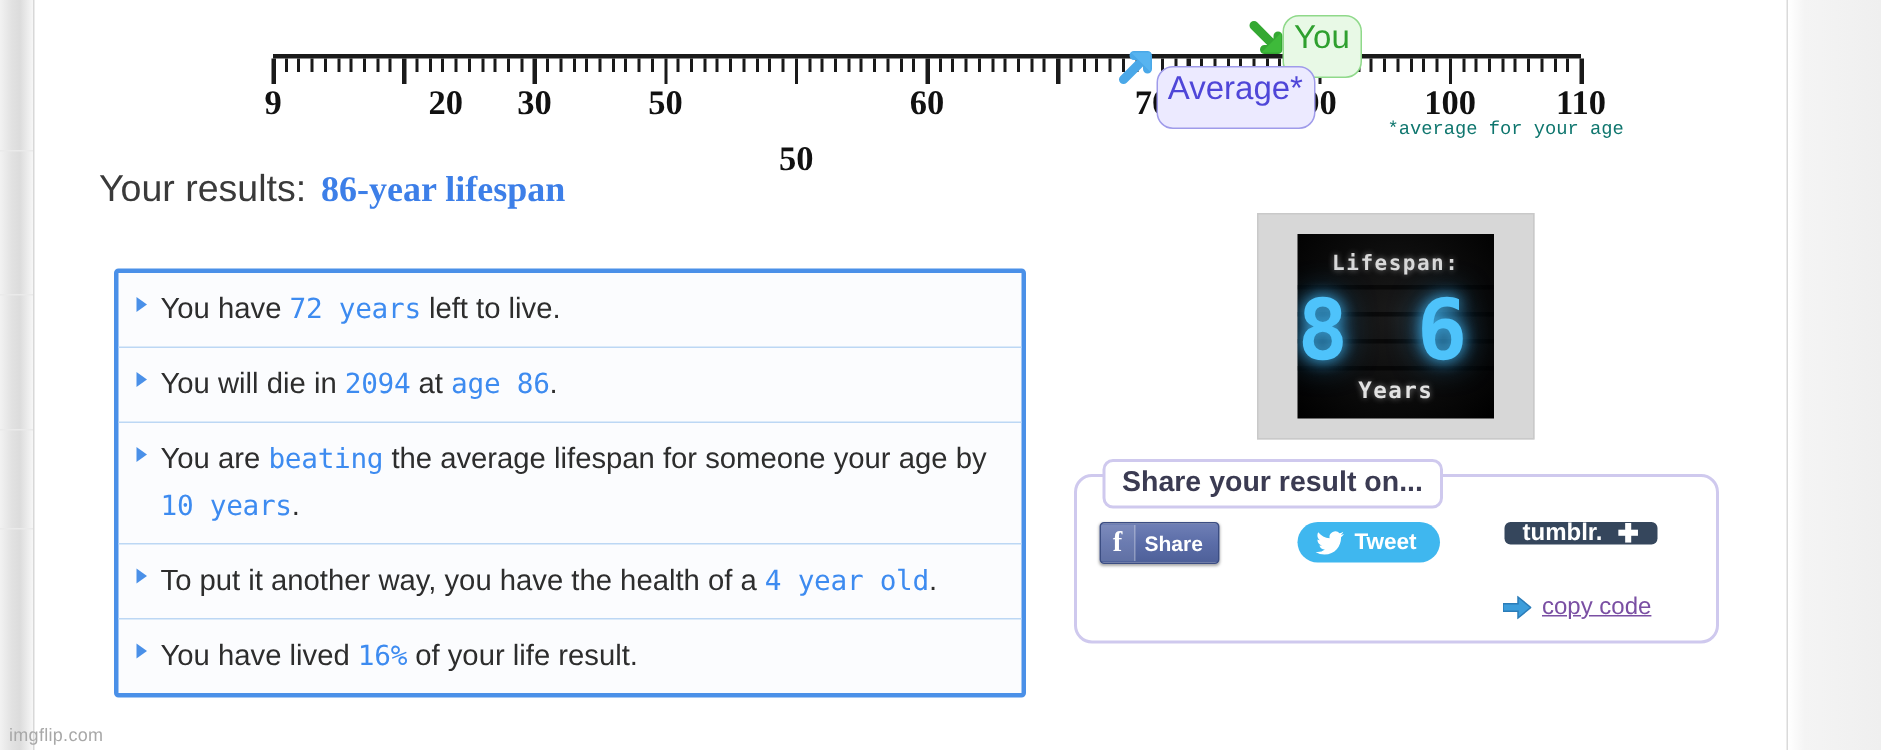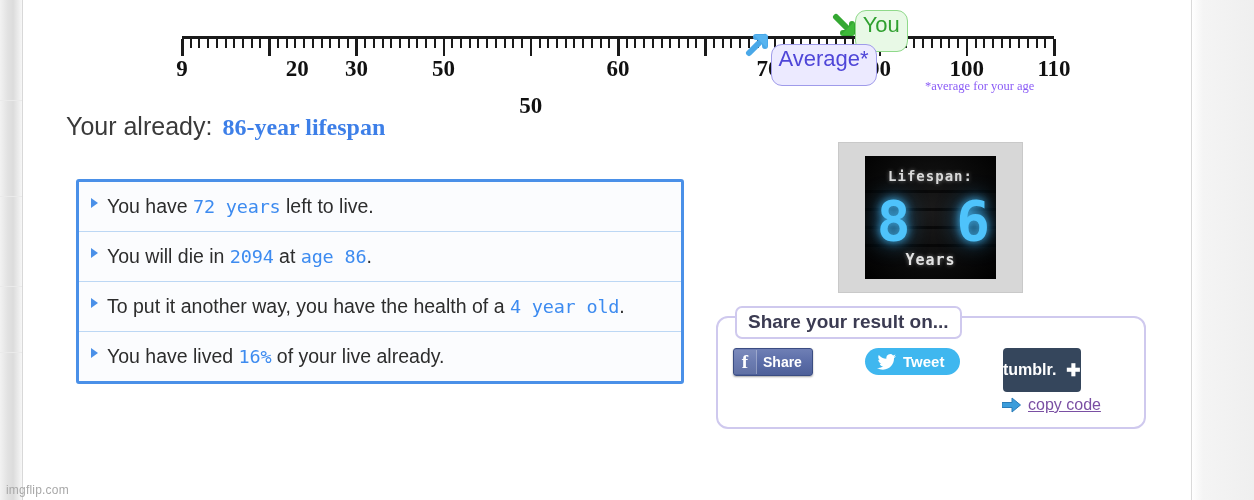--- a/index.html
+++ b/index.html
@@ -36,22 +36,22 @@
   #ruler .tick.minor{height:9px;}
   #ruler .tick.major{height:17px;width:2.5px;}
   #ruler .numlab{
     position:absolute;top:20px;
     font-family:"Liberation Serif", serif;
     font-size:23px;font-weight:700;color:#111;
     transform:translateX(-50%);white-space:nowrap;
   }
   .footnote{
     position:absolute;left:925px;top:79px;
-    font-size:12.5px;color:#8b5cf6;
-    font-family:Liberation Serif, serif;white-space:nowrap;
+    font-size:12.5px;color:#0f766e;
+    font-family:Liberation Mono, monospace;white-space:nowrap;
   }
 
   
   .marker-label{
     position:absolute;white-space:nowrap;
     font-size:22px;line-height:1;
     padding:3px 7px 15px 7px;border-radius:11px;
     font-family:"Liberation Sans", sans-serif;
   }
   .marker-you{
@@ -116,21 +116,21 @@
     background:radial-gradient(ellipse at 50% 45%, #1b1b1b 0%, #0a0a0a 60%, #000 100%);
     position:relative;overflow:hidden;
   }
   #badge .b-top{
     position:absolute;left:0;right:0;top:12px;text-align:center;
     font-family:"DejaVu Sans Mono", monospace;
     font-size:14px;font-weight:700;letter-spacing:1px;color:#d9d9d9;
     text-shadow:0 0 4px rgba(255,255,255,.45);
   }
   #badge .b-num{
-    position:absolute;left:0;right:0;top:32px;text-align:right;
+    position:absolute;left:0;right:0;top:32px;text-align:left;
     font-family:"DejaVu Sans Mono", monospace;
     font-size:56px;font-weight:700;color:#4ec3fb;letter-spacing:6px;
     text-shadow:0 0 10px rgba(70,190,250,.95),0 0 22px rgba(40,160,240,.75);
   }
   #badge .b-bot{
     position:absolute;left:0;right:0;bottom:10px;text-align:center;
     font-family:"DejaVu Sans Mono", monospace;
     font-size:15px;font-weight:700;letter-spacing:1px;color:#e3e3e3;
     text-shadow:0 0 4px rgba(255,255,255,.45);
   }
@@ -169,22 +169,22 @@
     font-family:"Liberation Serif", serif;font-size:19px;font-weight:700;
     color:#ffffff;background:rgba(255,255,255,.10);
     border-right:1px solid rgba(255,255,255,.28);
   }
   #btn-tw{
     left:865px;top:348px;height:27px;
     background:#3fb7ef;border-radius:14px;padding:0 16px 0 12px;font-size:15px;
   }
   #btn-tw .bird{margin-right:7px;display:inline-flex;}
   #btn-tu{
-    left:1003px;top:348px;height:44px;
-    background:#35465c;border-radius:4px;padding:0 0;font-size:16px;
+    left:1003px;top:348px;height:15px;
+    background:#35465c;border-radius:4px;padding:0 12px;font-size:16px;
   }
   #btn-tu .tu-plus{margin-left:10px;font-size:17px;}
   #copy-row{position:absolute;left:1002px;top:396px;display:flex;align-items:center;}
   #copy-row .arr{margin-right:7px;display:inline-flex;}
   #copy-link{
     font-size:16px;color:#7a4fa3;text-decoration:underline;
     font-family:"Liberation Sans", sans-serif;cursor:pointer;
   }
 </style>
 </head>
@@ -331,28 +331,29 @@
       </svg>
     </div>
 
     <div class="marker-label marker-you" style="left: 854.72px;">You</div>
     <div class="marker-label marker-avg" style="left: 770.52px;">Average*</div>
 
     <div class="footnote">*average for your age</div>
   </div>
 
   <div class="results-line">
-    <span class="results-label">Your already:</span><span class="results-value">86-year lifespan</span>
+    <span class="results-label">Your results:</span><span class="results-value">86-year lifespan</span>
   </div>
 
   <div id="facts">
       <div class="fact"><span class="bullet"></span><span>You have </span><span class="hl">72 years</span><span> left to live.</span></div>
       <div class="fact"><span class="bullet"></span><span>You will die in </span><span class="hl">2094</span><span> at </span><span class="hl">age 86</span><span>.</span></div>
+      <div class="fact"><span class="bullet"></span><span>You are </span><span class="hl">beating</span><span> the average lifespan for someone your age by </span><span class="hl">10 years</span><span>.</span></div>
       <div class="fact"><span class="bullet"></span><span>To put it another way, you have the health of a </span><span class="hl">4 year old</span><span>.</span></div>
-      <div class="fact"><span class="bullet"></span><span>You have lived </span><span class="hl">16%</span><span> of your live already.</span></div>
+      <div class="fact"><span class="bullet"></span><span>You have lived </span><span class="hl">16%</span><span> of your life result.</span></div>
     </div>
 
   <div id="badge">
     <div class="screen">
       <div class="scan" style="top:34px"></div>
       <div class="scan" style="top:52px"></div>
       <div class="scan" style="top:70px"></div>
       <div class="scan" style="top:88px"></div>
       <div class="b-top">Lifespan:</div>
       <div class="b-num">8 6</div>

